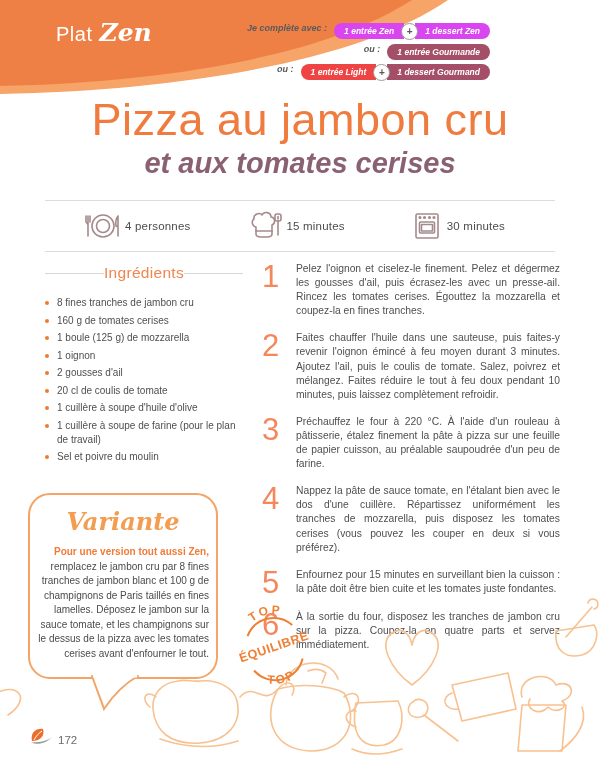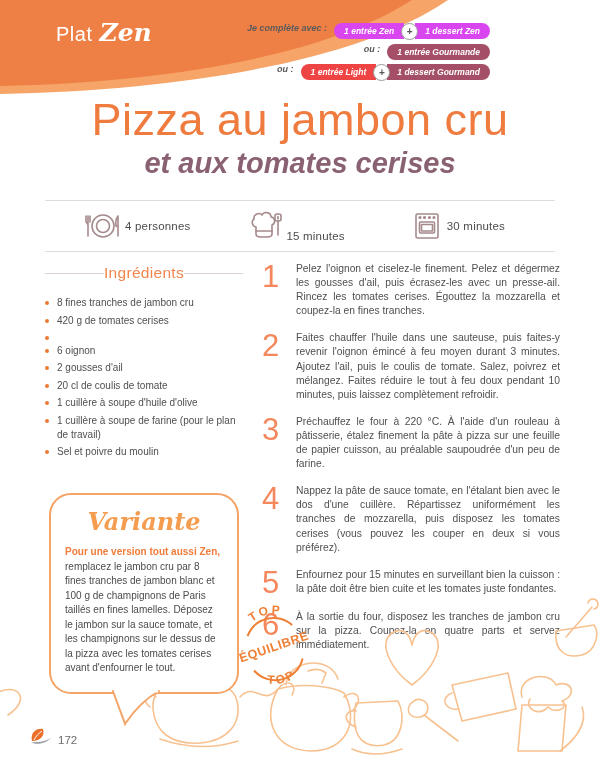--- a/index.html
+++ b/index.html
@@ -34,21 +34,21 @@
   .subtitle{position:absolute;top:147px;left:0;width:100%;text-align:center;
          font-family:Liberation Sans, sans-serif;font-style:italic;font-weight:bold;
          font-size:29px;color:#8A6173;}
 
   
   .meta{position:absolute;top:200px;left:45px;width:510px;height:50px;
         border-top:1px solid #dcdcdc;border-bottom:1px solid #dcdcdc;
         display:flex;align-items:center;}
   .meta-item{display:flex;align-items:center;gap:4px;}
   .meta-item.m1{margin-left:40px;}
-  .meta-item.m2{margin-left:58px;align-items:flex-end;}
+  .meta-item.m2{margin-left:58px;}
   .meta-item.m3{margin-left:66px;justify-content:space-between;}
   .meta-item span{font-size:11.5px;color:#4c4c4e;letter-spacing:.2px;}
   .micon{stroke:#A58A8C;fill:none;stroke-width:1.6;stroke-linecap:round;stroke-linejoin:round;}
 
   
   .ingredients{position:absolute;left:45px;top:264px;width:198px;}
   .ing-head{display:flex;align-items:center;}
   .ing-head .hline{flex:1;height:1px;background:#dcd4d0;}
   .ing-head .htxt{font-size:15.5px;color:#F0854D;letter-spacing:.3px;}
   .ing-list{margin-top:14px;}
@@ -56,25 +56,25 @@
   .ing-item .dot{width:4px;height:4px;border-radius:50%;background:#EE7A35;margin-top:5px;flex:none;}
   .ing-item span{font-size:10px;line-height:1.4;color:#4f4f51;}
 
   
   .steps{position:absolute;left:262px;top:262px;width:298px;}
   .step{display:flex;margin-bottom:13px;}
   .step-num{width:34px;flex:none;font-size:31px;font-weight:300;color:#F4875B;line-height:.95;}
   .step-txt{font-size:10.3px;line-height:1.37;color:#4f4f51;text-align:justify;margin:0;}
 
   
-  .variante{position:absolute;left:49px;top:493px;width:190px;box-sizing:border-box;
-        border:2px solid #F3A466;border-radius:22px;background:#fff;padding:12px 14px 16px;z-index:2;}
+  .variante{position:absolute;left:28px;top:493px;width:190px;box-sizing:border-box;
+        border:2px solid #F3A466;border-radius:22px;background:#fff;padding:12px 7px 16px;z-index:2;}
   .var-title{text-align:center;font-family:"DejaVu Serif",serif;font-style:italic;font-weight:bold;
         font-size:24px;color:#F49C4F;margin-bottom:9px;}
-  .var-body{font-size:10px;line-height:1.45;text-align:left;color:#4a4b4d;}
+  .var-body{font-size:10px;line-height:1.45;text-align:right;color:#4a4b4d;}
   .var-lead{font-weight:bold;color:#F07C3B;}
   .var-tail{position:absolute;left:58px;bottom:-34px;width:56px;height:36px;}
 
   
   .stamp{position:absolute;left:224px;top:597px;width:100px;height:100px;transform:rotate(-14deg);z-index:1;}
   .stamp text{fill:#EE8136;}
   .stamp .arc{stroke:#EE8136;stroke-width:2;fill:none;}
 
   
   .lineart{position:absolute;left:0;bottom:0;stroke:#F7C190;fill:none;
@@ -157,28 +157,29 @@
       <span class="htxt">Ingrédients</span>
       <span class="hline"></span>
     </div>
     <div class="ing-list">
       <div class="ing-item">
           <span class="dot"></span>
           <span>8 fines tranches de jambon cru</span>
         </div>
       <div class="ing-item">
           <span class="dot"></span>
-          <span>420 g de tomates cerises</span>
-        </div>
-      <div class="ing-item">
-          <span class="dot"></span>
-        </div>
-      <div class="ing-item">
-          <span class="dot"></span>
-          <span>6 oignon</span>
+          <span>160 g de tomates cerises</span>
+        </div>
+      <div class="ing-item">
+          <span class="dot"></span>
+          <span>1 boule (125 g) de mozzarella</span>
+        </div>
+      <div class="ing-item">
+          <span class="dot"></span>
+          <span>1 oignon</span>
         </div>
       <div class="ing-item">
           <span class="dot"></span>
           <span>2 gousses d'ail</span>
         </div>
       <div class="ing-item">
           <span class="dot"></span>
           <span>20 cl de coulis de tomate</span>
         </div>
       <div class="ing-item">

